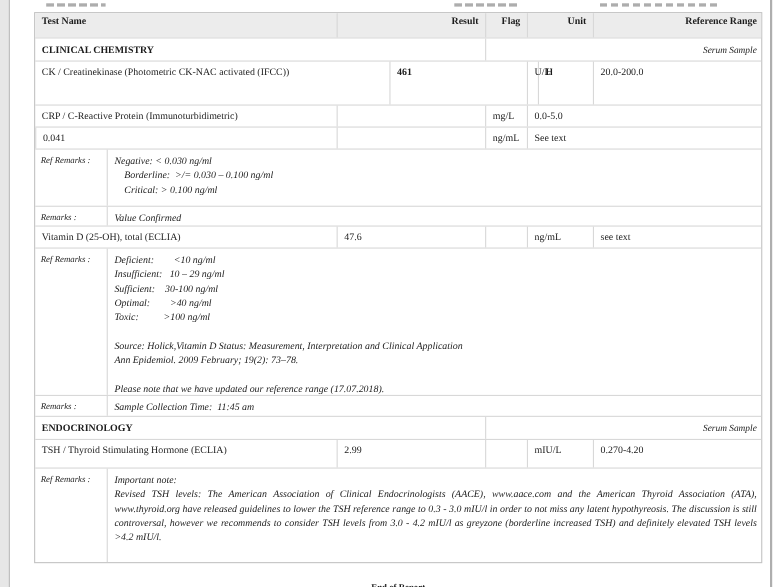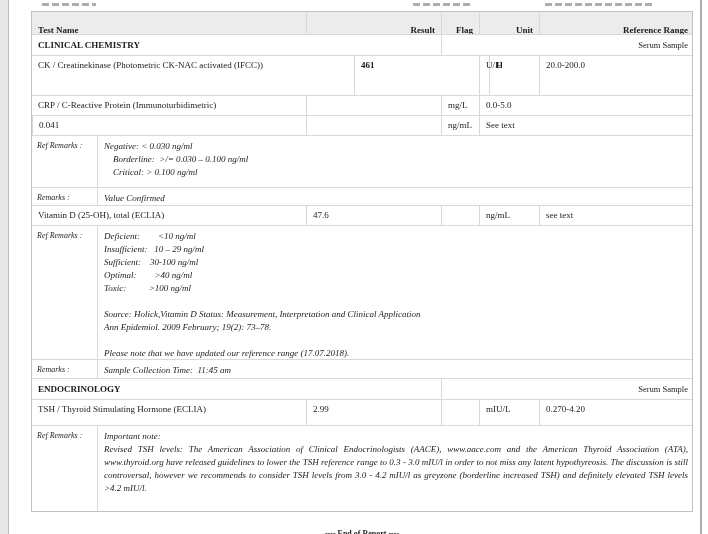--- a/index.html
+++ b/index.html
@@ -25,36 +25,36 @@
   .row:first-child { border-top:none; }
 
   .cols-5   { grid-template-columns:274px 135px 38px 60px 155px; }
   .cols-sec { grid-template-columns:409px 253px; }
   .cols-rem { grid-template-columns:65px 597px; }
 
   .cell { padding:4px 6px 2px 6px; font-size:9px; line-height:11.5px; overflow:hidden; }
   .cell.bl { border-left:1px solid #d8d8d8; }
 
   .row.header { background:#ececec; height:22px; }
-  .row.header .cell { font-weight:bold; padding-top:13px; }
+  .row.header .cell { font-weight:bold; padding-top:2px; }
   .c-center { text-align:right; }
   .c-right  { text-align:right; }
 
   .h-sec { height:21px; }
   .h-ck  { height:40px; }
   .h-20  { height:20px; }
   .h-rr1 { height:52px; }
   .h-r1  { height:18px; }
   .h-rr2 { height:134px; }
   .h-r2  { height:19px; }
   .h-tsh { height:26px; }
   .h-rr3 { height:86px; }
 
   .sec-title { font-weight:bold; font-size:9px; padding-top:5px; }
-  .sec-sample { font-size:8.5px; padding-top:5px; }
+  .sec-sample { font-style:italic; font-size:8.5px; padding-top:5px; }
 
   .name-cell { padding-right:42px; }
   .bold { font-weight:bold;margin-left:48px; }
 
   .rem-label { font-weight:normal; font-style:italic; font-size:8px; white-space:nowrap; padding-left:5px; }
   .rem-body  { font-style:italic; font-size:9px; line-height:13px; white-space:pre-wrap; }
   .rem-body.justify { text-align:justify; }
 
   .footer { margin-top:17px; text-align:center; font-weight:bold; font-size:8px; }
 </style>

